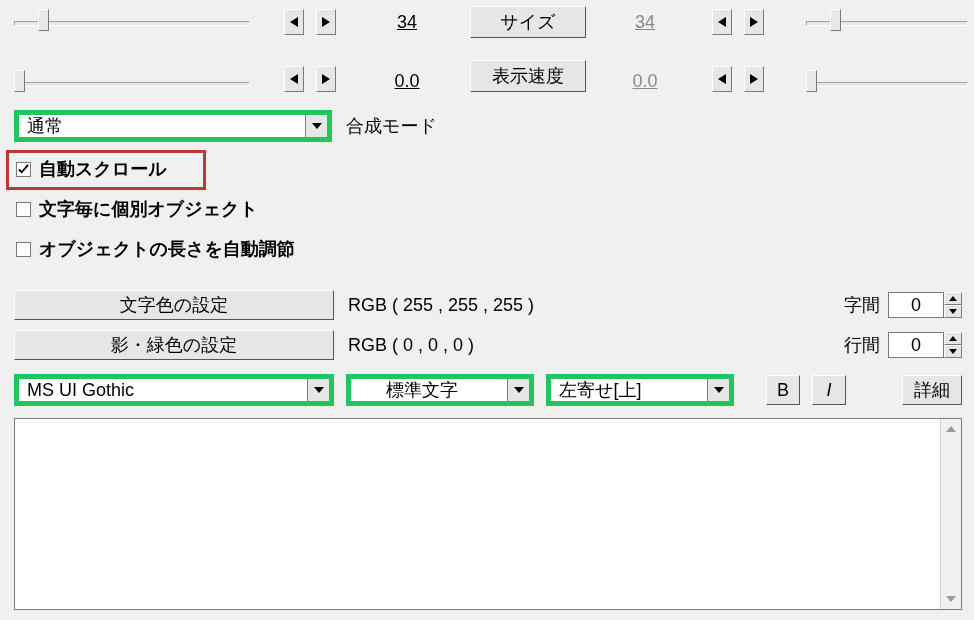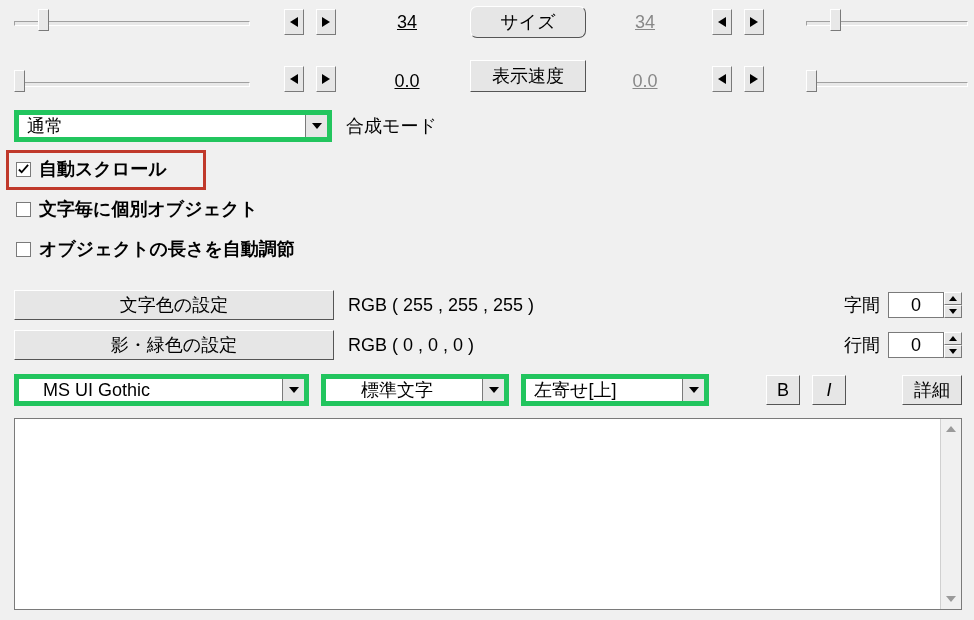--- a/index.html
+++ b/index.html
@@ -233,21 +233,21 @@
         </svg>
     </div>
     <div class="arrow-btn">
       <svg width="8" height="10">
           <polygon points="0,0 0,10 8,5" fill="#000"></polygon>
         </svg>
     </div>
     <div style="width:28px;"></div>
     <span class="num-val">34</span>
     <div style="width:20px;"></div>
-    <div class="btn" style="width:116px;border-radius:7px;">
+    <div class="btn" style="width:116px;">
         <span>サイズ</span>
       </div>
     <div style="width:16px;"></div>
     <span class="num-val gray">34</span>
     <div style="width:24px;"></div>
     <div class="arrow-btn">
       <svg width="8" height="10">
           <polygon points="8,0 8,10 0,5" fill="#000"></polygon>
         </svg>
     </div>
@@ -378,21 +378,21 @@
         </div>
       <div class="sb">
           <svg width="8" height="5">
             <polygon points="0,0 8,0 4,5" fill="#000"></polygon>
           </svg>
         </div>
     </div>
   </div>
 
   <div style="position:absolute; left:14px; right:12px; top:374px; display:flex; align-items:center; gap:12px;">
-    <div class="combo" style="width:295px;padding-left:16px;">
+    <div class="combo" style="width:320px;">
       <span class="combo-text">MS UI Gothic</span>
       <div class="combo-btn">
           <div class="caret-down"></div>
         </div>
     </div>
     <div class="combo" style="width:188px;padding-left:27px;">
       <span class="combo-text">標準文字</span>
       <div class="combo-btn">
           <div class="caret-down"></div>
         </div>

